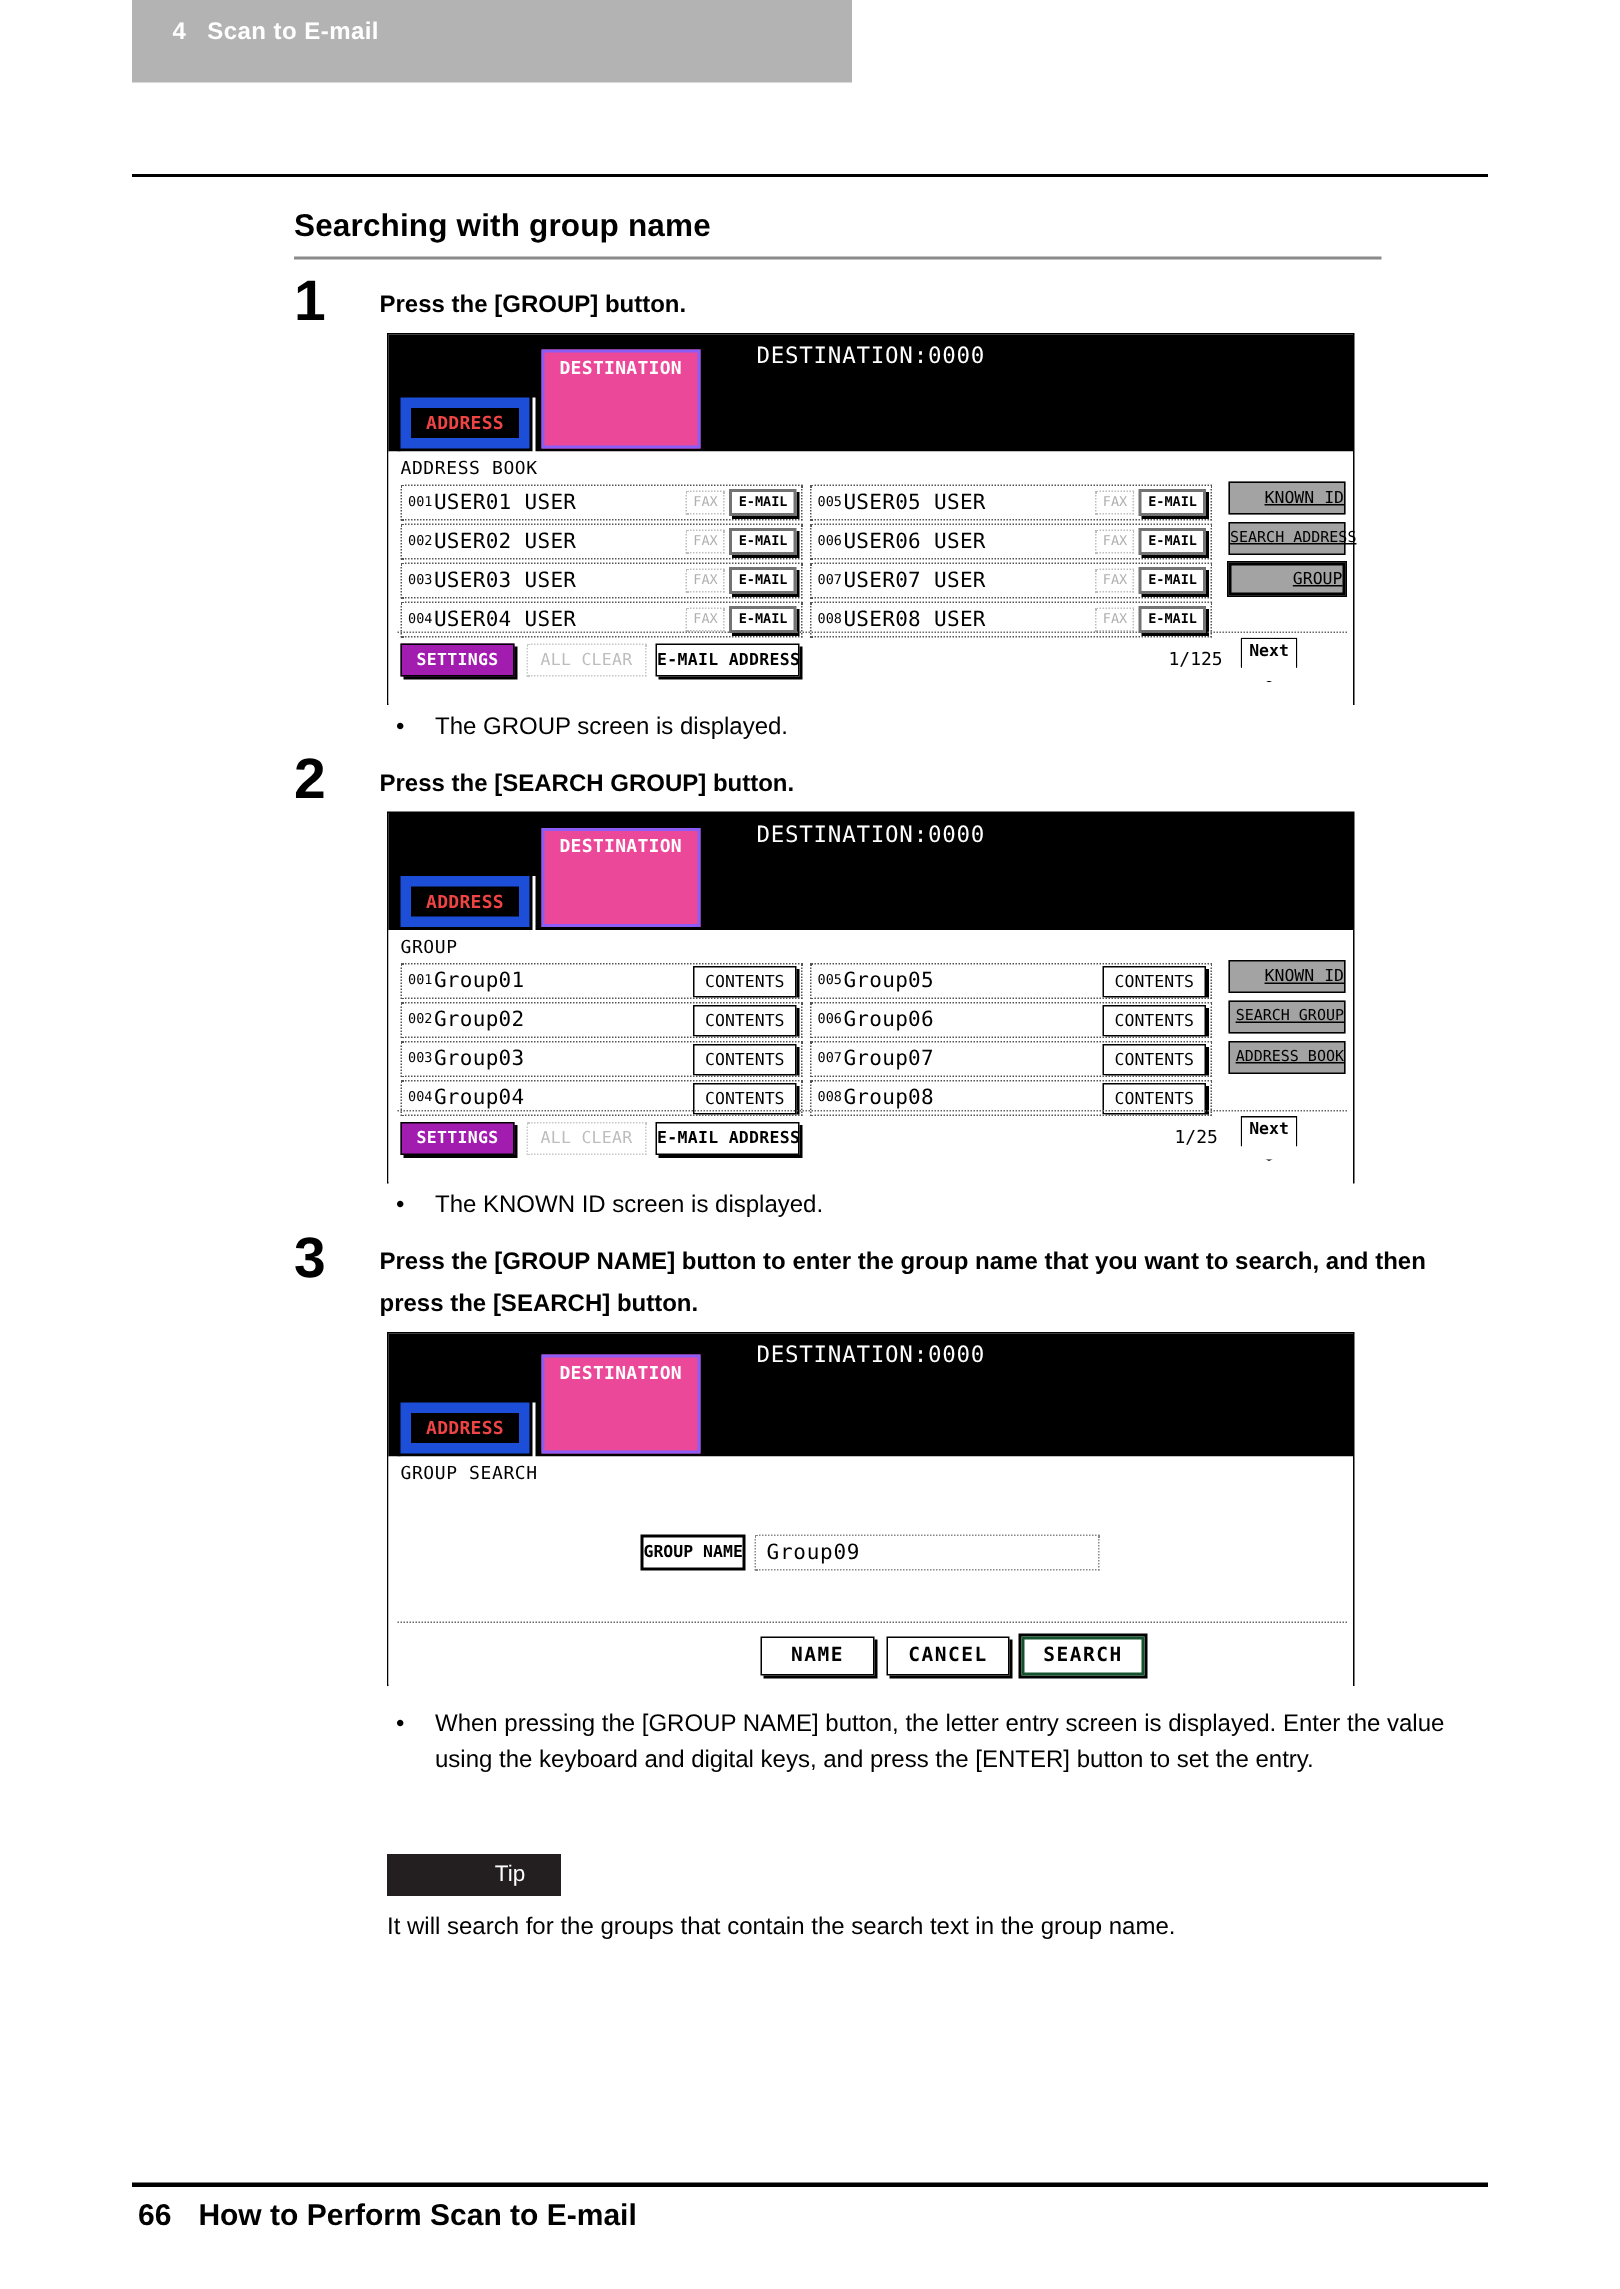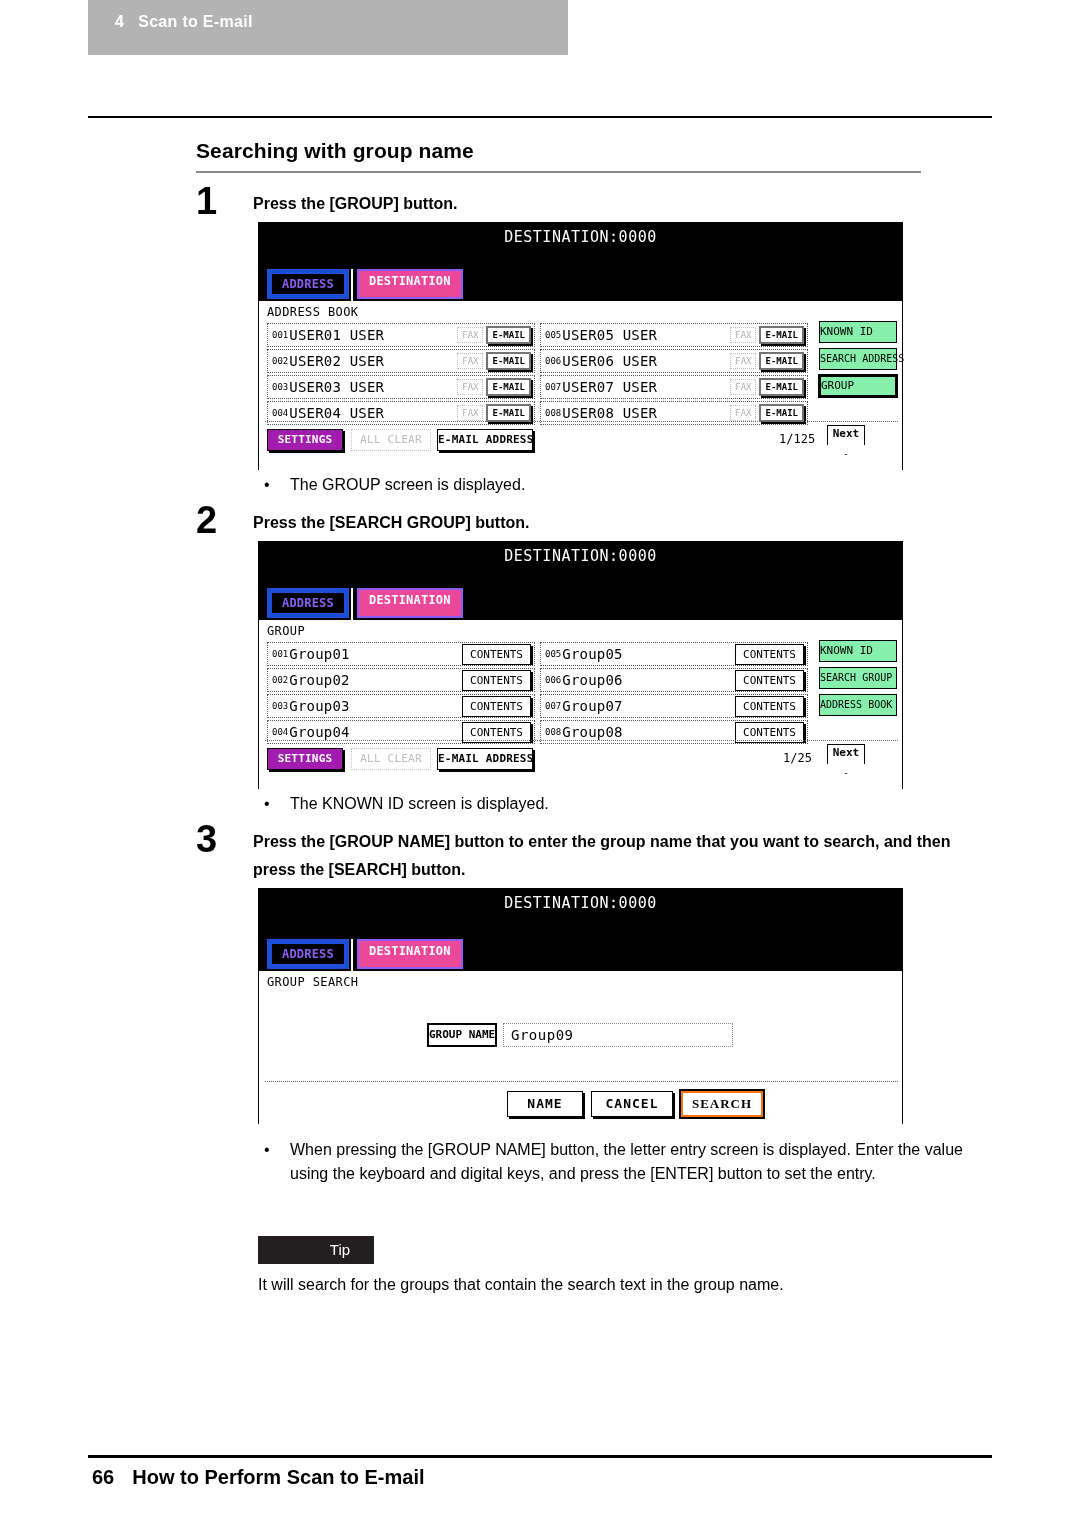--- a/index.html
+++ b/index.html
@@ -179,23 +179,24 @@
     padding: 3px 10px 3px 10px;
     border: 2px solid #ffffff;
     background: #000000;
     color: #ffffff;
     position: relative;
     box-sizing: border-box;
     white-space: nowrap;
   }
   .tab.on {
     background: #000000;
-    color: #8b5cf6;
-    border: 5px solid #1d4ed8;
+    color: #ef4444;
+    border: 7px solid #1d4ed8;
     box-shadow: 0 0 0 2px #000000, 2px 2px 0 2px #ffffff;
+    margin-top: 32px;
   }
   .tab.off {
     background: #ec4899;
     color: #ffffff;
     border: 2px solid #8b5cf6;
   }
 
   .lcd-body {
     position: absolute;
     left: 0;
@@ -255,28 +256,29 @@
   .minibtn.contents {
     font-size: 11px;
     padding: 3px 7px;
     box-shadow: 2px 2px 0 0 #000;
   }
 
   
   .sidebtn {
     position: absolute;
     border: 1px solid #000;
-    background: #86efac;
+    background: #a3a3a3;
     font-size: 11px;
-    text-align: left;
+    text-align: right;
     box-sizing: border-box;
     white-space: nowrap;
     letter-spacing: 0;
     height: 22px;
     line-height: 20px;
+    text-decoration: underline;
   }
   .sidebtn.sel {
     box-shadow: 0 0 0 1px #000;
     border: 2px solid #000;
     line-height: 18px;
   }
 
   .lcd-sep {
     position: absolute;
     left: 6px;
@@ -369,24 +371,23 @@
     border: 1px solid #000;
     background: #fff;
     text-align: center;
     font-size: 13px;
     font-weight: bold;
     letter-spacing: 1px;
     box-sizing: border-box;
     box-shadow: 2px 2px 0 0 #000;
   }
   .actbtn.sel {
-    border: 2px solid #f97316;
+    border: 2px solid #14532d;
     line-height: 22px;
     box-shadow: 0 0 0 2px #000;
-    font-family: Liberation Serif, serif;
   }
 </style>
 </head>
 <body>
 
 <div class="running-header">
   <div class="rh-inner">
     <span class="rh-num">4</span><span>Scan to E-mail</span>
   </div>
 </div>

